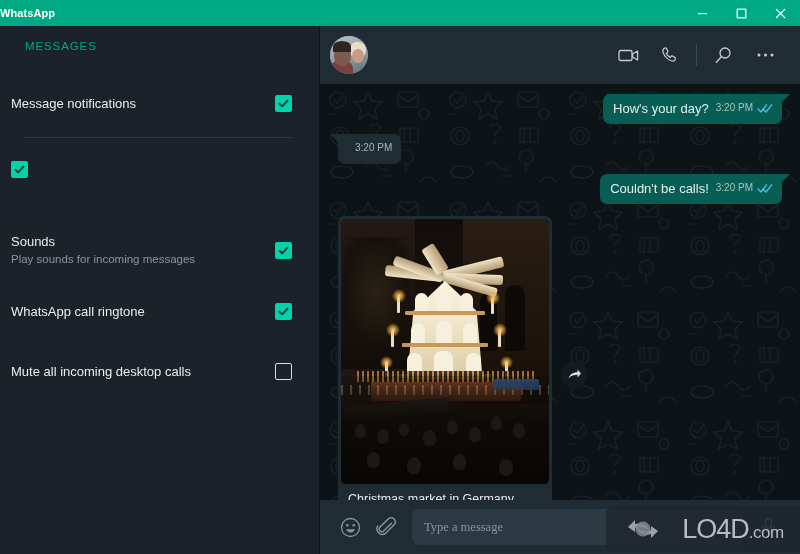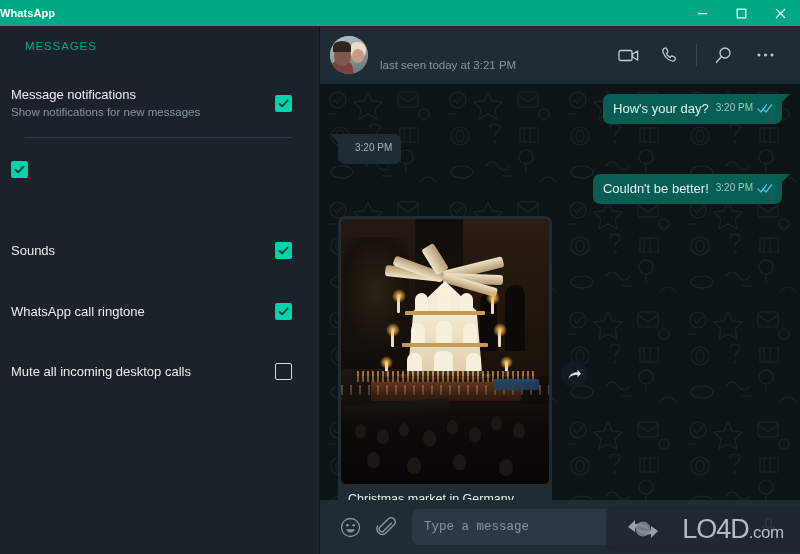--- a/index.html
+++ b/index.html
@@ -305,21 +305,21 @@
   }
   .input-wrap {
     flex: 1; height: 36px; margin: 0 6px 0 8px;
     background: #2a3942; border-radius: 7px;
     display: flex; align-items: center;
     padding: 0 12px;
   }
   .input-wrap input {
     background: transparent; border: none; outline: none;
     color: #14b8a6; font-size: 12.5px; width: 100%;
-    font-family: Liberation Mono, monospace;
+    font-family: Liberation Serif, serif;
   }
   .input-wrap input::placeholder { color: #8696a0; }
 
   
   .watermark {
     position: absolute;
     right: 0px; bottom: 2px;
     width: 194px; height: 46px;
     background: rgba(30,38,46,.82);
     border-radius: 8px 0 0 8px;
@@ -363,21 +363,20 @@
   <div class="body">
 
     <div class="settings">
 
       <div class="settings-scroll">
         <div class="section-label">MESSAGES</div>
 
         <div class="row has-sub">
           <div class="row-texts">
             <div class="row-title">Message notifications</div>
-            <div class="row-sub">Show notifications for new messages</div>
           </div>
           <div class="checkbox on">
             <svg width="13" height="13" viewBox="0 0 13 13">
                 <path d="M2.5 6.8 L5.2 9.4 L10.5 3.6" stroke="#0b3a32" stroke-width="1.9" fill="none" stroke-linecap="round" stroke-linejoin="round"></path>
               </svg>
           </div>
         </div>
 
         <div class="divider"></div>
 
@@ -390,20 +389,21 @@
         </div>
 
         <div style="height:8px"></div>
 
 
         <div class="spacer-lg"></div>
 
         <div class="row has-sub">
           <div class="row-texts">
             <div class="row-title">Sounds</div>
+            <div class="row-sub">Play sounds for incoming messages</div>
           </div>
           <div class="checkbox on">
             <svg width="13" height="13" viewBox="0 0 13 13">
                 <path d="M2.5 6.8 L5.2 9.4 L10.5 3.6" stroke="#0b3a32" stroke-width="1.9" fill="none" stroke-linecap="round" stroke-linejoin="round"></path>
               </svg>
           </div>
         </div>
 
         <div style="height:14px"></div>
 
@@ -437,21 +437,20 @@
         <div class="avatar">
           <div class="av-sky"></div>
           <div class="av-obj"></div>
           <div class="av-obj2"></div>
           <div class="av-body"></div>
           <div class="av-face"></div>
           <div class="av-hair"></div>
         </div>
         <div class="head-info">
           <div class="contact-name"></div>
-          <div class="last-seen">last seen today at 3:21 PM</div>
         </div>
         <div class="head-actions">
           <div class="hicon">
             <svg width="21" height="15" viewBox="0 0 21 15">
               <rect x="1" y="2.5" width="13" height="10" rx="1.6" fill="none" stroke="#c5ccd0" stroke-width="1.3"></rect>
               <path d="M14.6 6 L19.6 3 V12 L14.6 9 Z" fill="none" stroke="#c5ccd0" stroke-width="1.3" stroke-linejoin="round"></path>
             </svg>
           </div>
           <div class="hicon">
             <svg width="18" height="18" viewBox="0 0 18 18">
@@ -519,21 +518,21 @@
             </span>
           </div>
 
           <div class="bubble in">
             <span class="meta">
               <span>3:20 PM</span>
             </span>
           </div>
 
           <div class="bubble out">
-            <span class="txt">Couldn't be better!</span>
+            <span class="txt">Couldn't be calls!</span>
             <span class="meta">
               <span>3:20 PM</span>
               <span class="ticks">
                 <svg width="16" height="11" viewBox="0 0 16 11">
                   <path d="M1 6 L4 9 L9.5 1.8" stroke="#53bdeb" stroke-width="1.3" fill="none" stroke-linecap="round" stroke-linejoin="round"></path>
                   <path d="M6 6 L9 9 L14.6 1.8" stroke="#53bdeb" stroke-width="1.3" fill="none" stroke-linecap="round" stroke-linejoin="round"></path>
                 </svg>
               </span>
             </span>
           </div>

